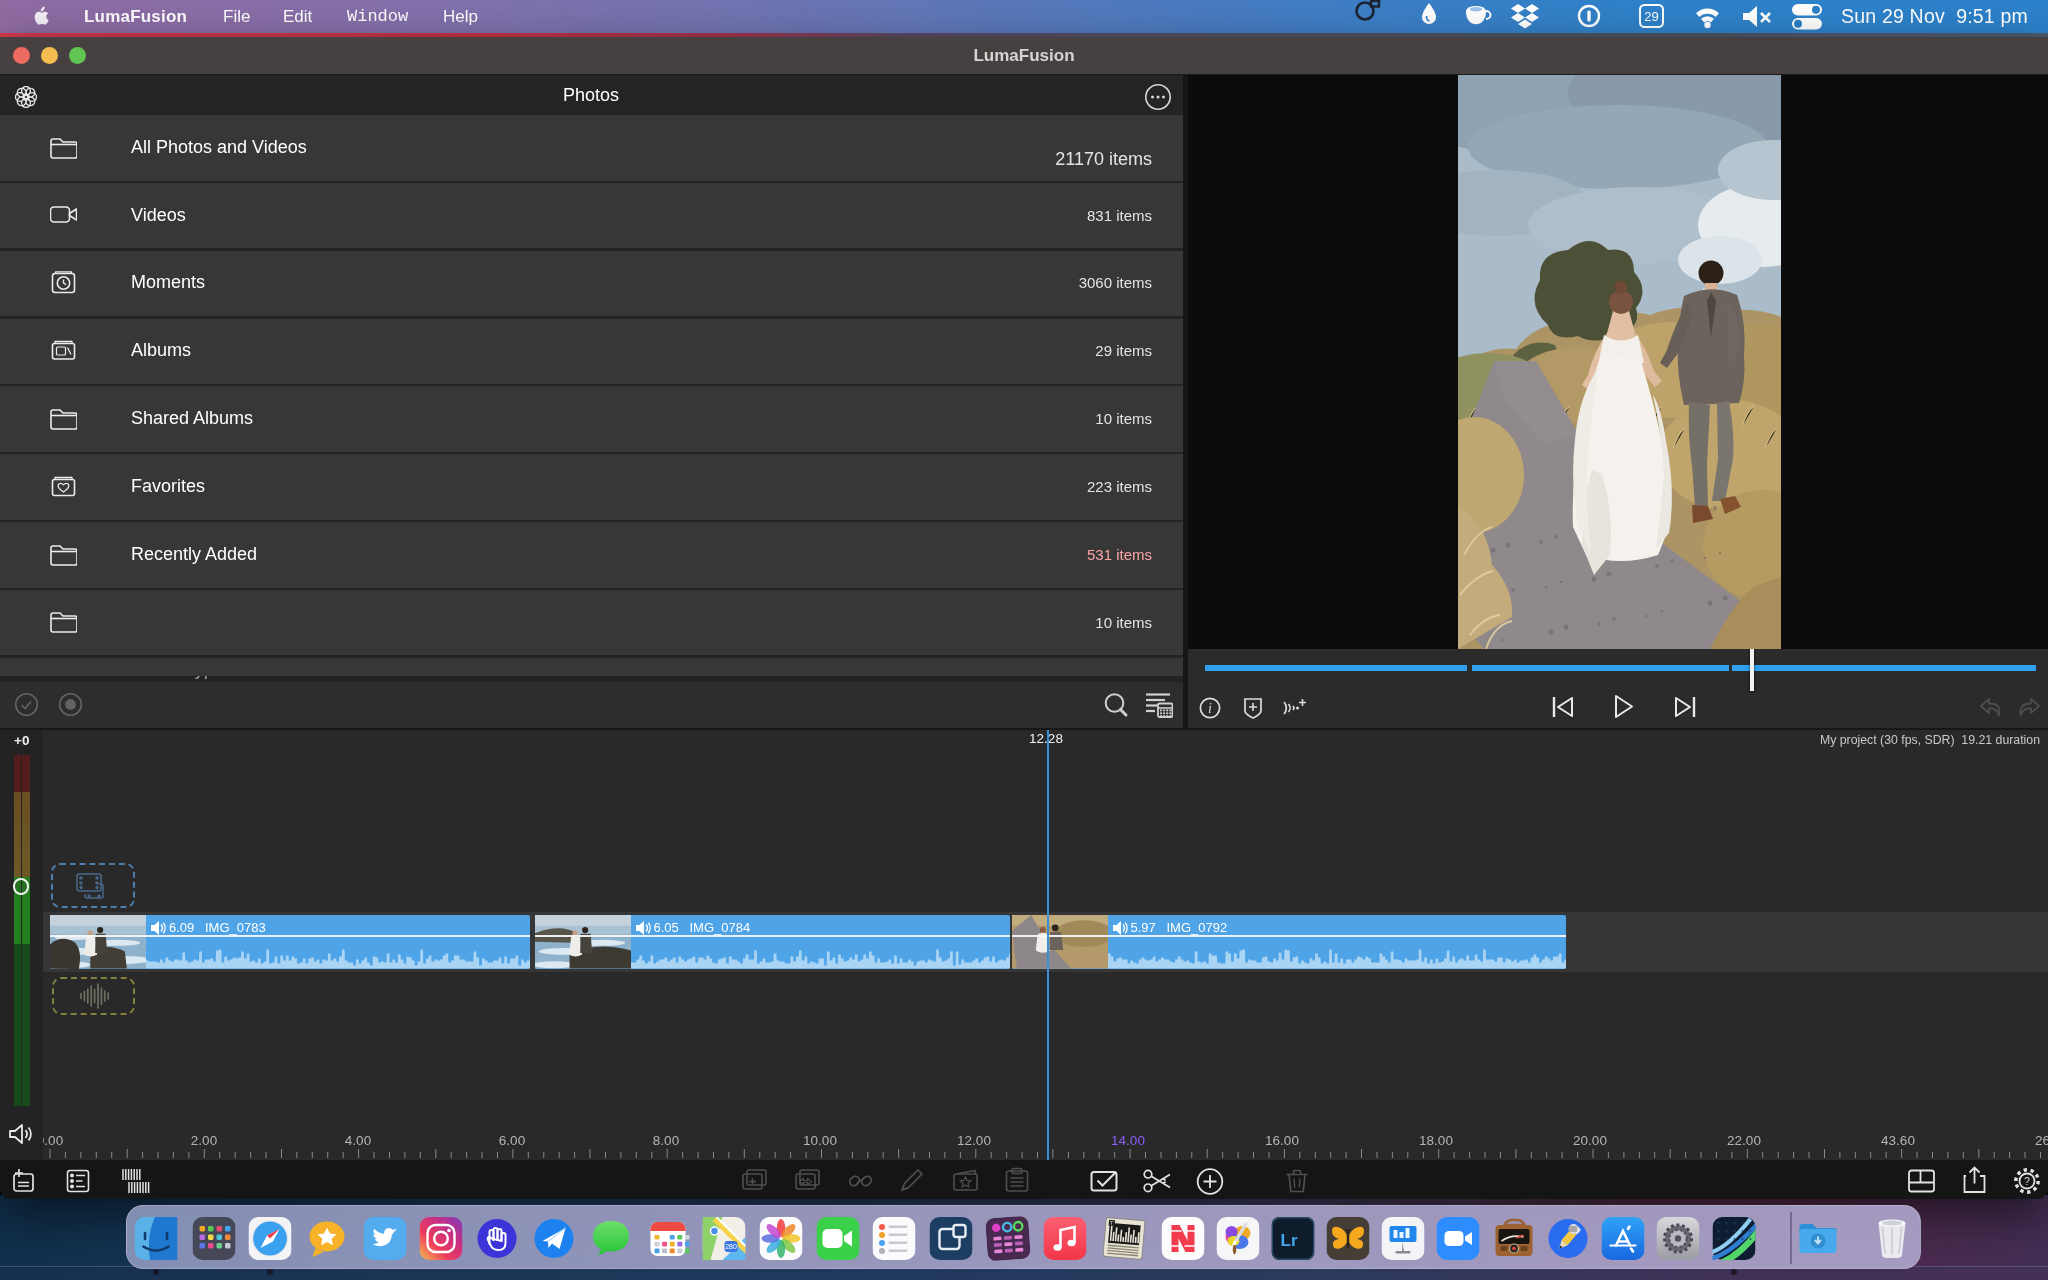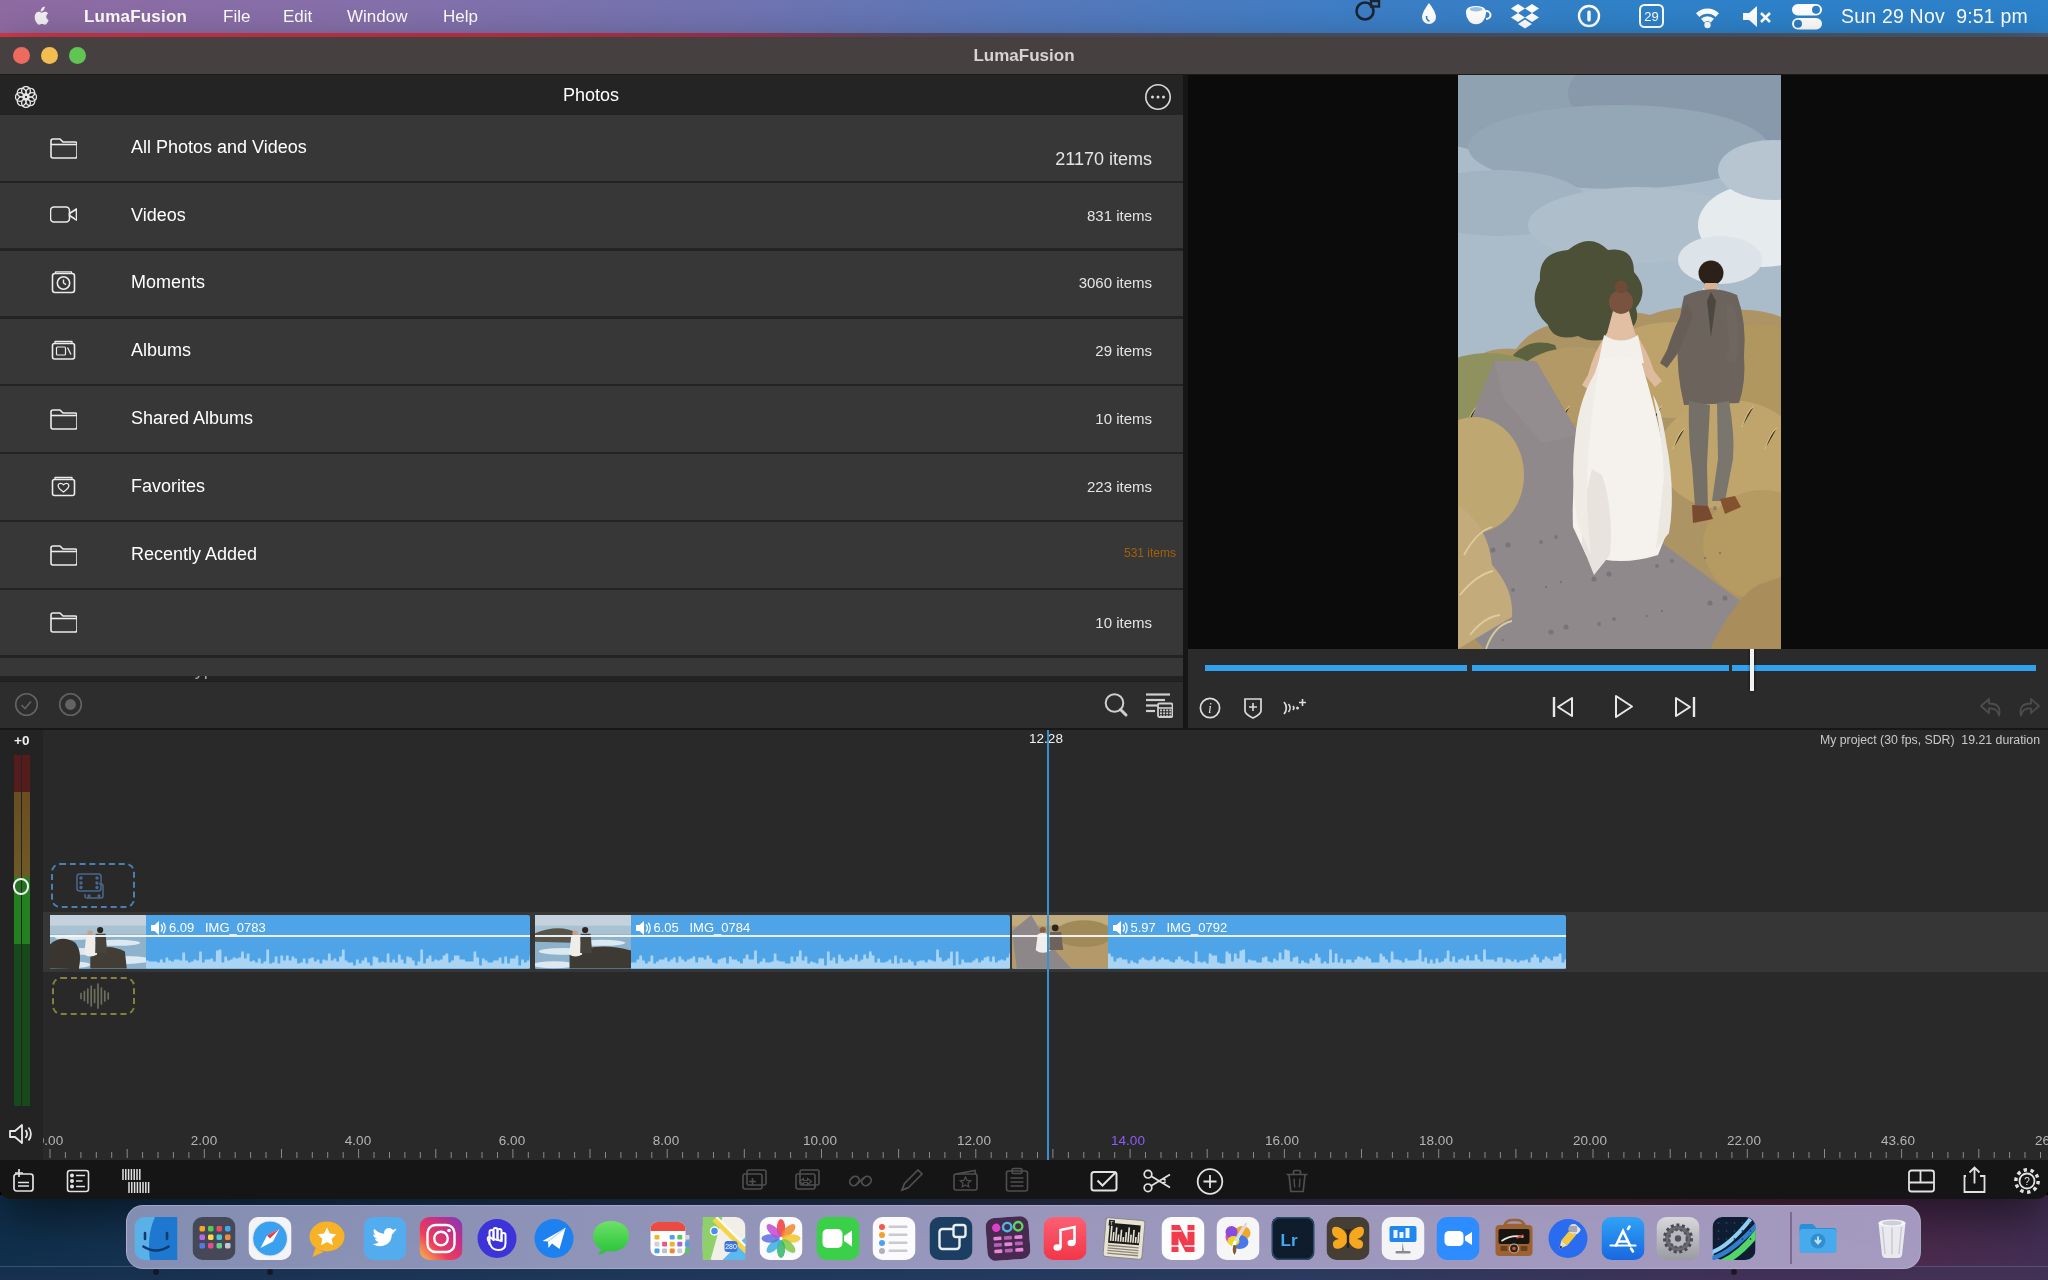--- a/index.html
+++ b/index.html
@@ -9,21 +9,21 @@
 <div style="position:absolute;left:0px;top:1266px;width:2048px;height:14px;background:linear-gradient(90deg,#18304f 0%,#223a5e 45%,#2c3a5e 65%,#413156 85%,#443156 100%);border-top:1px solid rgba(120,150,190,0.35);"></div>
 <div style="position:absolute;left:0px;top:0px;width:2048px;height:33px;background:linear-gradient(90deg,#8f6ba2 0%,#8670ab 18%,#7174b1 36%,#5579bc 52%,#3e7ec6 66%,#2f82c9 80%,#2c82cb 100%);"></div>
 <svg style="position:absolute;left:32px;top:5px;" width="20" height="23" viewBox="0 0 20 23">
     <g transform="scale(0.88)">
       <path d="M13.3 5.6c.8-1 1.4-2.4 1.2-3.8-1.2.1-2.6.9-3.4 1.9-.7.9-1.4 2.3-1.2 3.6 1.3.1 2.6-.7 3.4-1.7zm2.9 7.8c0-2.4 2-3.6 2.1-3.7-1.1-1.7-2.9-1.9-3.5-1.9-1.5-.2-2.9.9-3.7.9-.8 0-1.9-.9-3.2-.9-1.6 0-3.1 1-4 2.4-1.7 3-.4 7.4 1.2 9.8.8 1.2 1.8 2.5 3.1 2.4 1.2-.1 1.7-.8 3.2-.8 1.5 0 1.9.8 3.2.8 1.3 0 2.2-1.2 3-2.4.9-1.4 1.3-2.7 1.3-2.8-.1 0-2.6-1-2.7-3.8z" fill="#f3f0f5"></path>
     </g>
   </svg>
 <div style="position:absolute;left:84px;top:0px;white-space:nowrap;color:#fefefe;font-size:17px;line-height:33px;height:33px;font-weight:bold;letter-spacing:0.2px;">LumaFusion</div>
 <div style="position:absolute;left:223px;top:0px;white-space:nowrap;color:#fefefe;font-size:17px;line-height:33px;height:33px;">File</div>
 <div style="position:absolute;left:283px;top:0px;white-space:nowrap;color:#fefefe;font-size:17px;line-height:33px;height:33px;">Edit</div>
-<div style="position:absolute;left:347px;top:0px;white-space:nowrap;color:#fefefe;font-size:17px;line-height:33px;height:33px;">Window</div>
+<div style="position:absolute;left:347px;top:0px;white-space:nowrap;color:#fefefe;font-size:17px;line-height:33px;height:33px;font-family:Liberation Mono, monospace;">Window</div>
 <div style="position:absolute;left:443px;top:0px;white-space:nowrap;color:#fefefe;font-size:17px;line-height:33px;height:33px;">Help</div>
 <svg style="position:absolute;left:1337px;top:0px;" width="520" height="33" viewBox="0 0 520 33">
     <g transform="translate(28,9)">
       <circle cx="0" cy="2" r="8.5" fill="none" stroke="#1c2430" stroke-width="2.6"></circle>
       <rect x="6" y="-8" width="8" height="5.5" fill="none" stroke="#1c2430" stroke-width="2.4"></rect>
     </g>
     <path transform="translate(85,3)" d="M7 0 C7 0 0 9 0 14 a7 7 0 0 0 14 0 C14 9 7 0 7 0 Z" fill="#fff"></path>
     <path transform="translate(85,3)" d="M4.5 13 a3.5 4.5 0 0 0 3 5" stroke="#2c80c8" stroke-width="1.6" fill="none"></path>
     <g transform="translate(130,5)">
       <path d="M1 4 h16 a2 2 0 0 1 2 2 v2 a8 9 0 0 1 -20 0 v-2 a2 2 0 0 1 2-2z" fill="#fff"></path>
@@ -151,21 +151,21 @@
 <div style="position:absolute;left:131px;top:476.025px;white-space:nowrap;color:#fff;font-size:18px;">Favorites</div>
 <div style="position:absolute;left:1152px;top:478.025px;transform:translateX(-100%);white-space:nowrap;color:#e4e4e4;font-size:15px;">223 items</div>
 <div style="position:absolute;left:0px;top:522.0999999999999px;width:1183px;height:65.55px;background:#373737;"></div>
 <svg style="position:absolute;left:50px;top:541.5999999999999px;" width="27" height="26" viewBox="0 0 27 26">
     <g fill="none" stroke="#ececec" stroke-width="1.6" stroke-linejoin="round">
       <path d="M1 6 a2 2 0 0 1 2-2 h7 l3 3 h12 a2 2 0 0 1 2 2 v12 a2 2 0 0 1 -2 2 h-22 a2 2 0 0 1 -2-2 z"></path>
       <path d="M1 9.5 h26"></path>
     </g>
   </svg>
 <div style="position:absolute;left:131px;top:543.8749999999999px;white-space:nowrap;color:#fff;font-size:18px;">Recently Added</div>
-<div style="position:absolute;left:1152px;top:545.8749999999999px;transform:translateX(-100%);white-space:nowrap;color:#a16207;font-size:12px;margin-left:24px;">531 items</div>
+<div style="position:absolute;left:1152px;top:545.8749999999999px;transform:translateX(-100%);white-space:nowrap;color:#fca5a5;font-size:15px;">531 items</div>
 <div style="position:absolute;left:0px;top:589.9499999999999px;width:1183px;height:65.55px;background:#373737;"></div>
 <svg style="position:absolute;left:50px;top:609.4499999999999px;" width="27" height="26" viewBox="0 0 27 26">
     <g fill="none" stroke="#ececec" stroke-width="1.6" stroke-linejoin="round">
       <path d="M1 6 a2 2 0 0 1 2-2 h7 l3 3 h12 a2 2 0 0 1 2 2 v12 a2 2 0 0 1 -2 2 h-22 a2 2 0 0 1 -2-2 z"></path>
       <path d="M1 9.5 h26"></path>
     </g>
   </svg>
 <div style="position:absolute;left:131px;top:611.7249999999999px;white-space:nowrap;color:#a3a3a3;font-size:18px;margin-top:47px;">Media Types</div>
 <div style="position:absolute;left:1152px;top:613.7249999999999px;transform:translateX(-100%);white-space:nowrap;color:#e4e4e4;font-size:15px;">10 items</div>
 <div style="position:absolute;left:0px;top:657.8px;width:1183px;height:18px;background:#373737;"></div>

